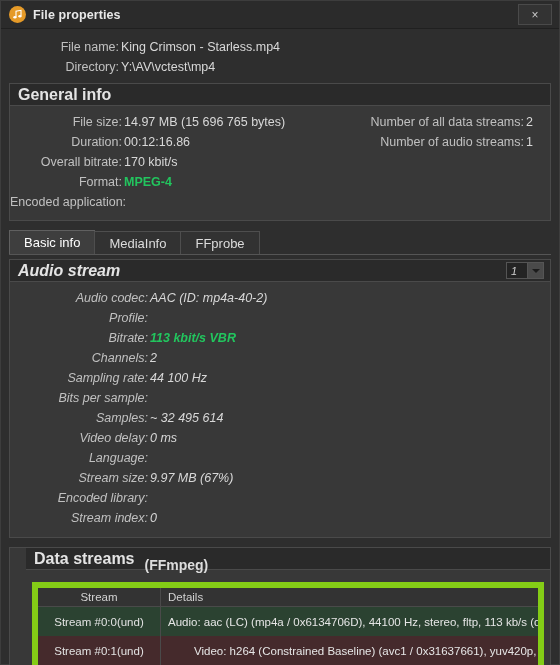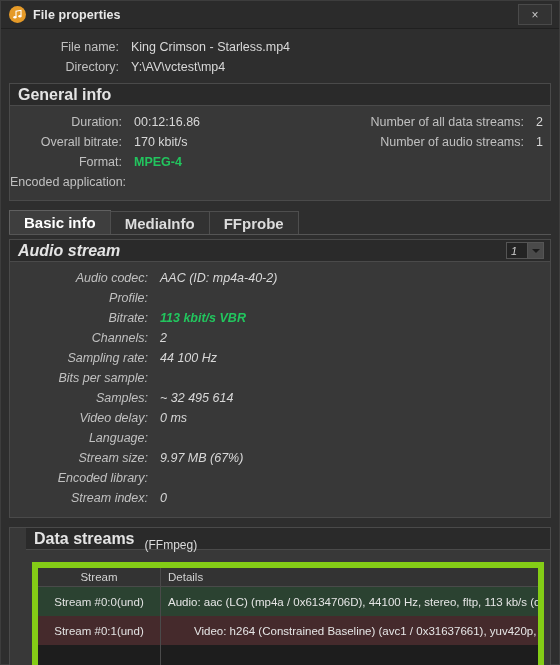--- a/index.html
+++ b/index.html
@@ -43,21 +43,21 @@
     border: 1px solid #4a4a4a; background: #333;
     color: #c8c8c8; font-size: 12px;
     display: flex; align-items: center; justify-content: center;
     box-sizing: border-box;
   }
 
   
   .filehdr { padding: 8px 0 6px 0; }
   .kvrow { display: flex; font-size: 12.5px; line-height: 20px; }
   .kvrow .k {
-    color: #c0c0c0; text-align: right; padding-right: 12px;
+    color: #c0c0c0; text-align: right; padding-right: 2px;
     flex: none; white-space: nowrap;
   }
   .kvrow .v { color: #d8d8d8; white-space: nowrap; }
   .kvrow .v.bold { font-weight: bold; color: #22c55e; }
   .filehdr .k { width: 118px; }
 
   
   .panel {
     margin: 0 8px;
     border: 1px solid #4a4a4a;
@@ -68,21 +68,21 @@
     background: #2a2a2a;
     border-bottom: 1px solid #4a4a4a;
     height: 21px;
     display: flex; align-items: center;
     padding: 0 6px 0 8px;
   }
   .panel-head .ptitle {
     color: #e4e4e4; font-size: 16px; font-weight: bold;
   }
   .panel-head .psub {
-    color: #dcdcdc; font-size: 12px; font-weight: normal; margin-left: 10px; margin-top: 13px;
+    color: #dcdcdc; font-size: 14px; font-weight: bold; margin-left: 10px; margin-top: 13px;
   }
   .panel-head .phspacer { flex: 1; }
   .panel-body { padding: 6px 0 8px 0; }
 
   
   .gi-wrap { display: flex; }
   .gi-col-l { width: 330px; flex: none; }
   .gi-col-r { flex: 1; }
   .gi-col-l .k { width: 112px; }
   .gi-col-r .k { width: 184px; }
@@ -91,21 +91,21 @@
   .tabstrip {
     margin: 9px 8px 0 8px;
     display: flex; align-items: flex-end;
     height: 24px;
     border-bottom: 1px solid #555;
   }
   .tab {
     height: 23px; box-sizing: border-box;
     display: flex; align-items: center; justify-content: center;
     padding: 0 14px;
-    font-size: 15px; font-weight: bold;
+    font-size: 13px; font-weight: normal;
     color: #dcdcdc;
     background: #323232;
     border: 1px solid #4e4e4e;
     border-bottom: none;
     margin-right: -1px;
   }
   .tab.active {
     background: #3e3e3e;
     color: #ffffff;
     border-color: #606060;
@@ -219,20 +219,24 @@
     </div>
   </div>
 
   <div class="panel">
     <div class="panel-head">
       <span class="ptitle">General info</span>
     </div>
     <div class="panel-body">
       <div class="gi-wrap">
         <div class="gi-col-l">
+          <div class="kvrow">
+            <div class="k">File size:</div>
+            <div class="v">14.97 MB (15 696 765 bytes)</div>
+          </div>
           <div class="kvrow">
             <div class="k">Duration:</div>
             <div class="v">00:12:16.86</div>
           </div>
           <div class="kvrow">
             <div class="k">Overall bitrate:</div>
             <div class="v">170 kbit/s</div>
           </div>
           <div class="kvrow">
             <div class="k">Format:</div>

